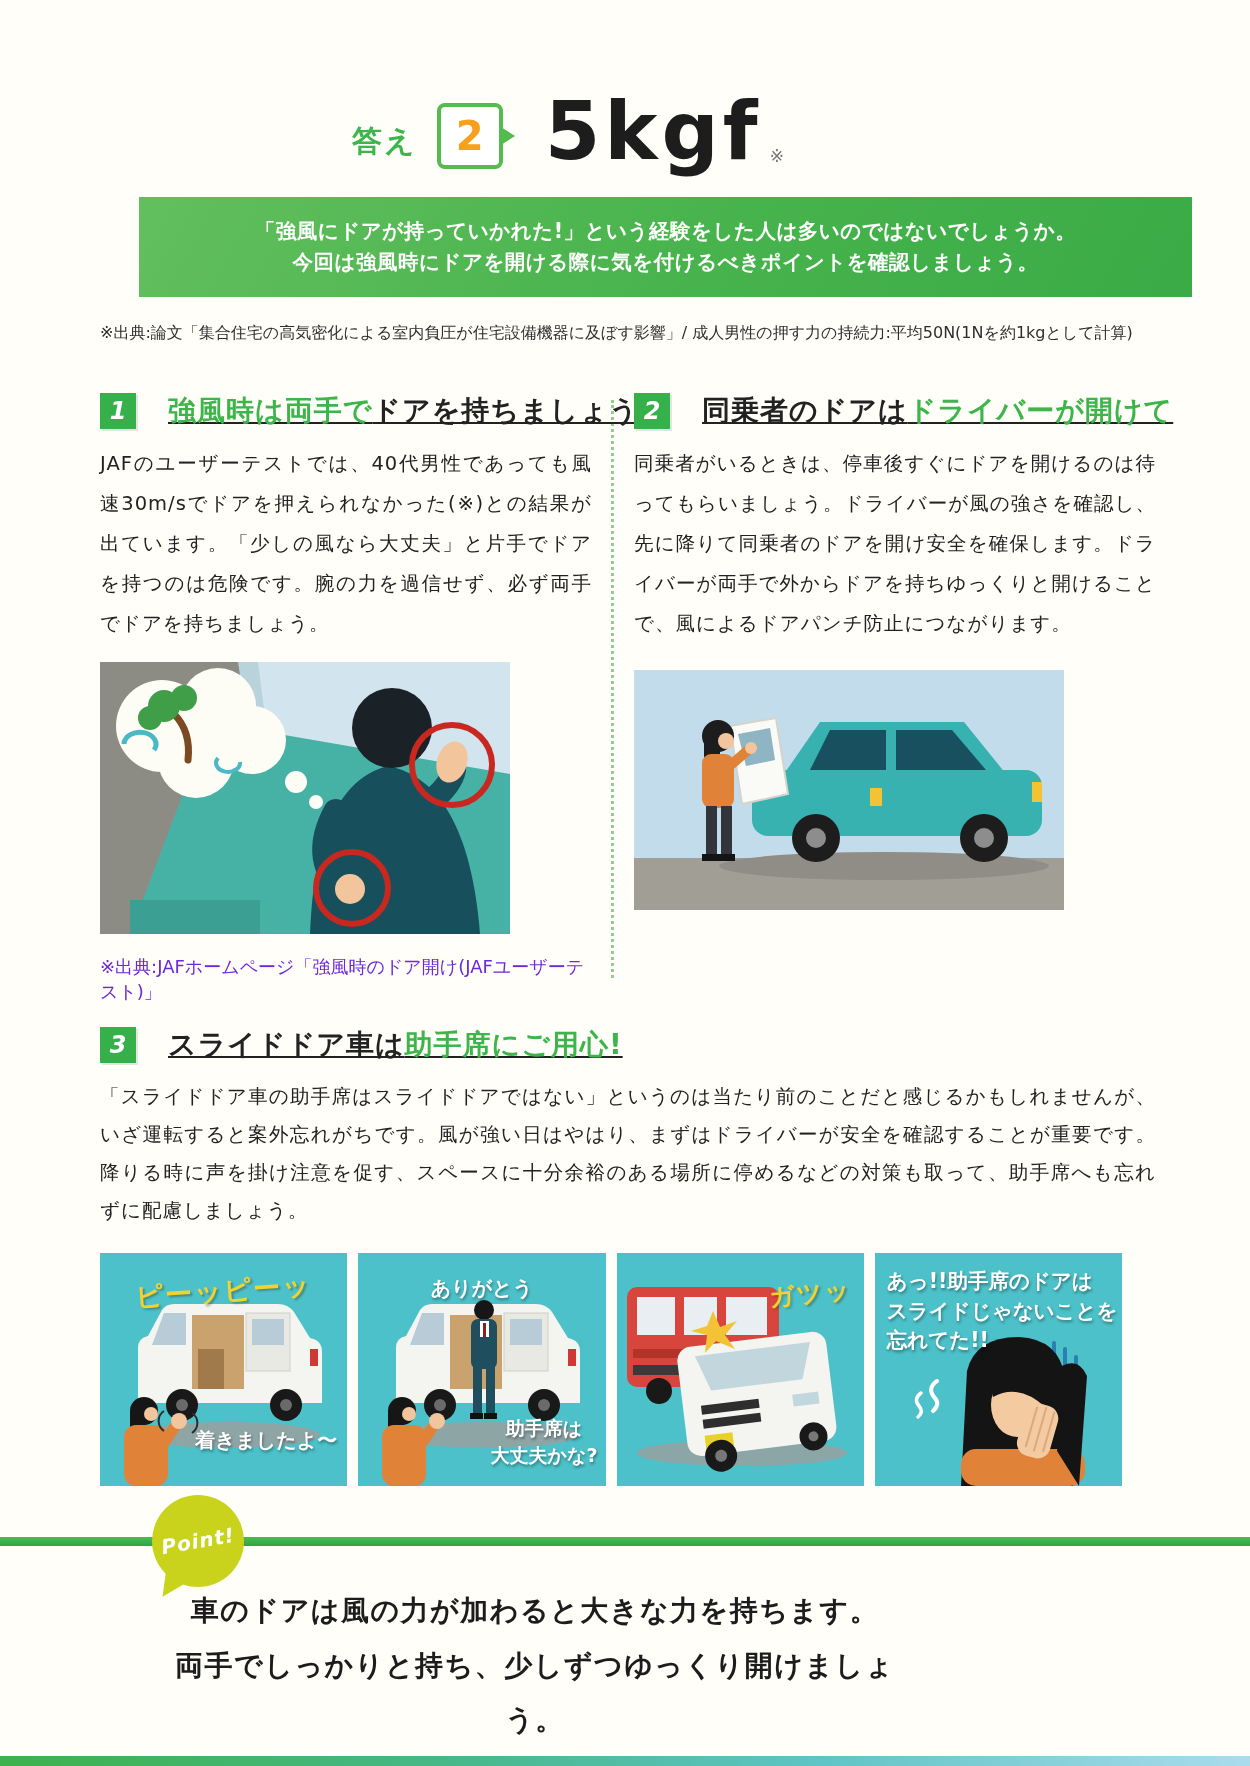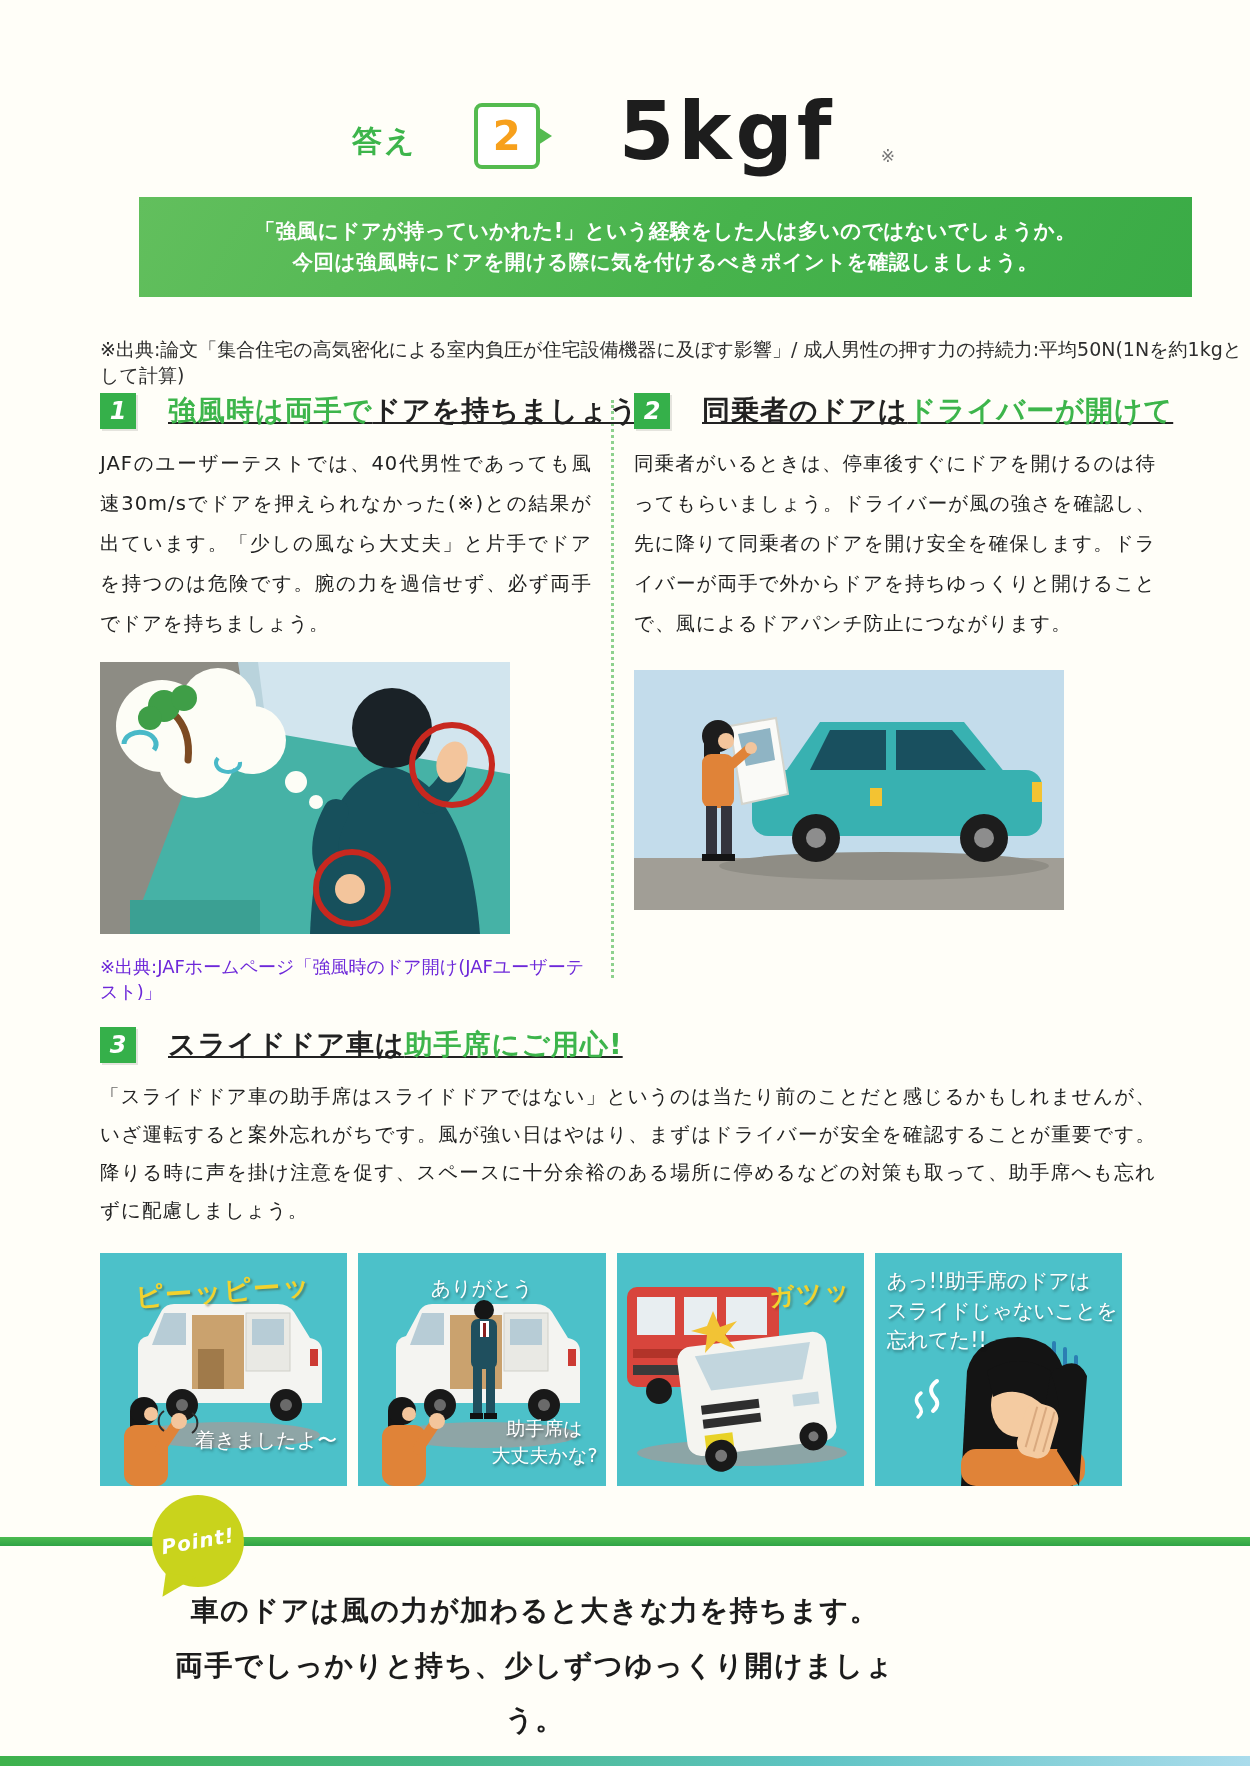--- a/index.html
+++ b/index.html
@@ -2,21 +2,21 @@
 <html><head>
 <meta charset="utf-8">
 <style>
   html,body{margin:0;padding:0;background:#e9e9e6;}
   .page{
     position:relative;width:1250px;height:1766px;margin:0 auto;
     background:#fffef8;overflow:hidden;
     font-family:"DejaVu Sans","Liberation Sans",sans-serif;color:#222;
   }
   
-  .header{position:absolute;top:92px;left:352px;display:flex;align-items:center;gap:37px;}
+  .header{position:absolute;top:92px;left:352px;display:flex;align-items:center;}
   .ans-label{font-size:30px;font-weight:800;color:#3db54b;margin-top:18px;letter-spacing:2px;}
   .ans-box{
     width:58px;height:58px;margin-left:20px;margin-top:8px;background:#fff;
     border:4px solid #54bb4f;border-radius:8px;position:relative;
     display:flex;align-items:center;justify-content:center;
   }
   .ans-box::after{
     content:"";position:absolute;right:-16px;top:20px;width:0;height:0;
     border-top:9px solid transparent;border-bottom:9px solid transparent;
     border-left:14px solid #54bb4f;
@@ -24,21 +24,21 @@
   .ans-num{font-size:40px;font-weight:800;color:#f7a01c;}
   .ans-value{font-size:80px;font-weight:800;color:#1d1d1d;margin-left:42px;letter-spacing:4px;line-height:1;}
   .ans-mark{font-size:17px;color:#777;align-self:flex-end;margin:0 0 6px 8px;}
   
   .banner{
     position:absolute;top:197px;left:103px;width:1053px;height:100px;
     background:linear-gradient(120deg,#62bf5d 0%,#47b34c 55%,#3aab46 100%);
     display:flex;flex-direction:column;justify-content:center;align-items:center;
     color:#fff;font-weight:700;font-size:20.5px;line-height:31px;letter-spacing:0.5px;margin-left:36px;
   }
-  .source-note{position:absolute;top:337px;left:100px;font-size:19px;color:#2e2e2e;}
+  .source-note{position:absolute;top:323px;left:100px;font-size:16px;color:#2e2e2e;}
   
   .sec-head{display:flex;align-items:center;}
   .sec-num{
     flex:0 0 36px;width:36px;height:36px;background:#35b04a;color:#fff;
     font-style:italic;font-weight:800;font-size:24px;
     display:flex;align-items:center;justify-content:center;
     box-shadow:2px 2px 0 rgba(0,0,0,0.10);
   }
   .sec-title{font-size:28px;font-weight:800;color:#222;letter-spacing:1px;margin-left:32px;white-space:nowrap;text-decoration:underline;}
   .green{color:#3db54b;}
@@ -52,21 +52,21 @@
   .section3 .sec-body{line-height:1.95;}
   
   .comic{position:absolute;top:1253px;left:100px;width:1022px;display:grid;grid-template-columns:repeat(4,1fr);gap:11px;}
   .panel{position:relative;height:233px;background:#4cc1c9;overflow:hidden;}
   .panel svg{position:absolute;left:0;top:0;}
   .sfx{
     position:absolute;top:20px;width:100%;text-align:center;
     color:#f2d22e;font-size:27px;font-weight:800;letter-spacing:2px;
     transform:rotate(-4deg);text-shadow:2px 2px 2px rgba(60,40,0,0.35);
   }
-  .panel-text{color:#fff;font-weight:400;text-shadow:1px 2px 3px rgba(0,0,0,0.40);}
+  .panel-text{color:#fff;font-weight:700;text-shadow:1px 2px 3px rgba(0,0,0,0.40);}
   .p1-caption{position:absolute;bottom:32px;right:10px;font-size:20px;}
   .p2-top{position:absolute;top:22px;width:100%;text-align:center;font-size:20px;}
   .p2-bottom{position:absolute;bottom:16px;right:8px;font-size:19px;text-align:center;line-height:1.45;}
   .p3-sfx{position:absolute;top:24px;right:12px;width:auto;transform:rotate(-6deg);font-size:25px;}
   .p4-speech{position:absolute;top:14px;left:12px;font-size:20.5px;line-height:1.45;}
   .pre{white-space:pre-line;}
   
   .point-bar{position:absolute;top:1537px;left:0;width:1250px;height:9px;background:linear-gradient(180deg,#4cbb50,#2fa446);}
   .point-bubble{
     position:absolute;top:1495px;left:152px;width:92px;height:92px;border-radius:50%;

